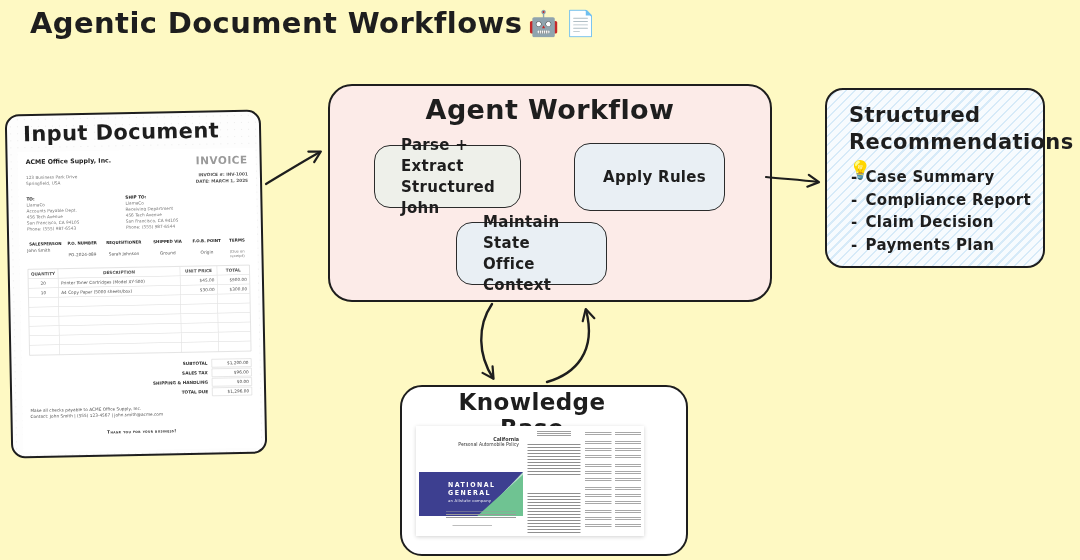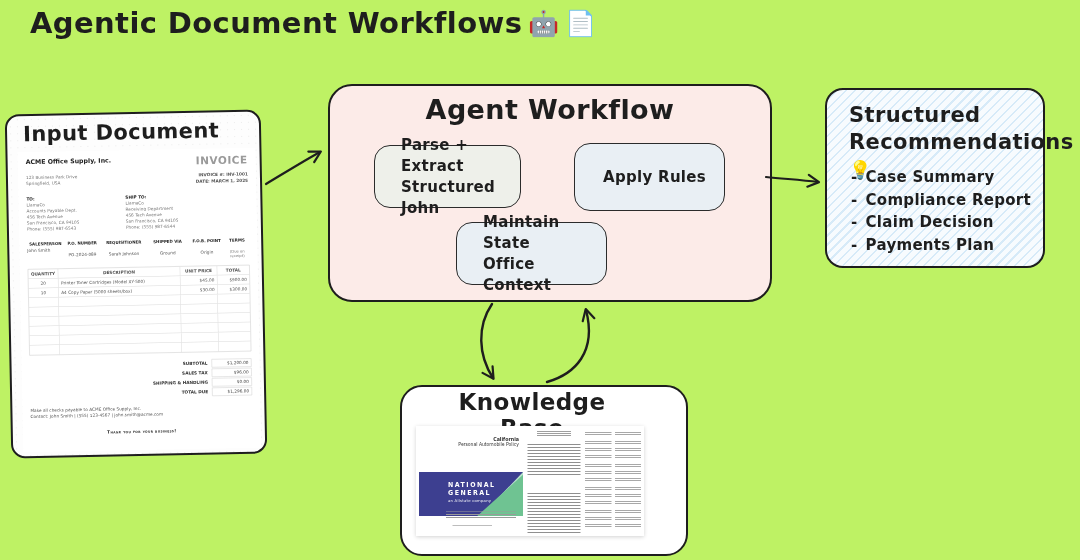--- a/index.html
+++ b/index.html
@@ -1,18 +1,18 @@
 <!DOCTYPE html>
 <html><head>
 <meta charset="utf-8">
 <style>
   * { margin:0; padding:0; box-sizing:border-box; }
   html,body { background:#fff; }
   body { font-family:"DejaVu Sans","Liberation Sans",sans-serif; color:#1e1e1e; }
-  .canvas { position:relative; width:1080px; height:560px; background:#bef264; overflow:hidden; }
+  .canvas { position:relative; width:1080px; height:560px; background:#fef9c3; overflow:hidden; }
 
   
   .hand { font-family:"DejaVu Sans","Liberation Sans",sans-serif; font-weight:700; letter-spacing:.4px; }
   .box { position:absolute; border:2.3px solid #1e1e1e; background:#fff; }
 
   
   .page-title { position:absolute; left:30px; top:6px; font-size:29px; display:flex; align-items:center; gap:6px; }
   .page-title .emoji { font-size:25px; }
 
   

